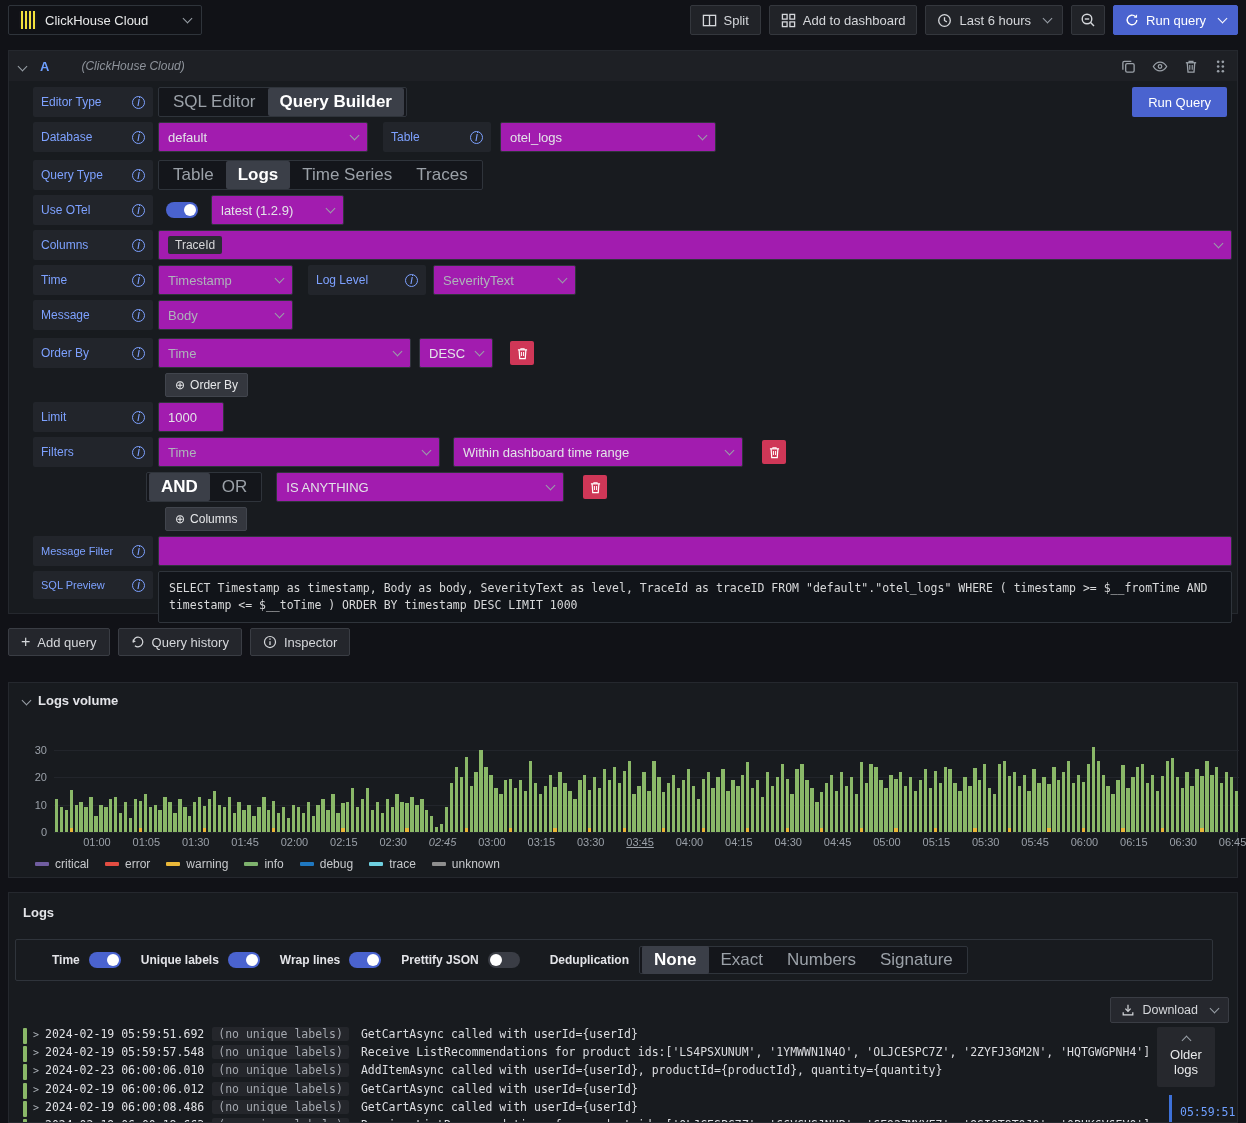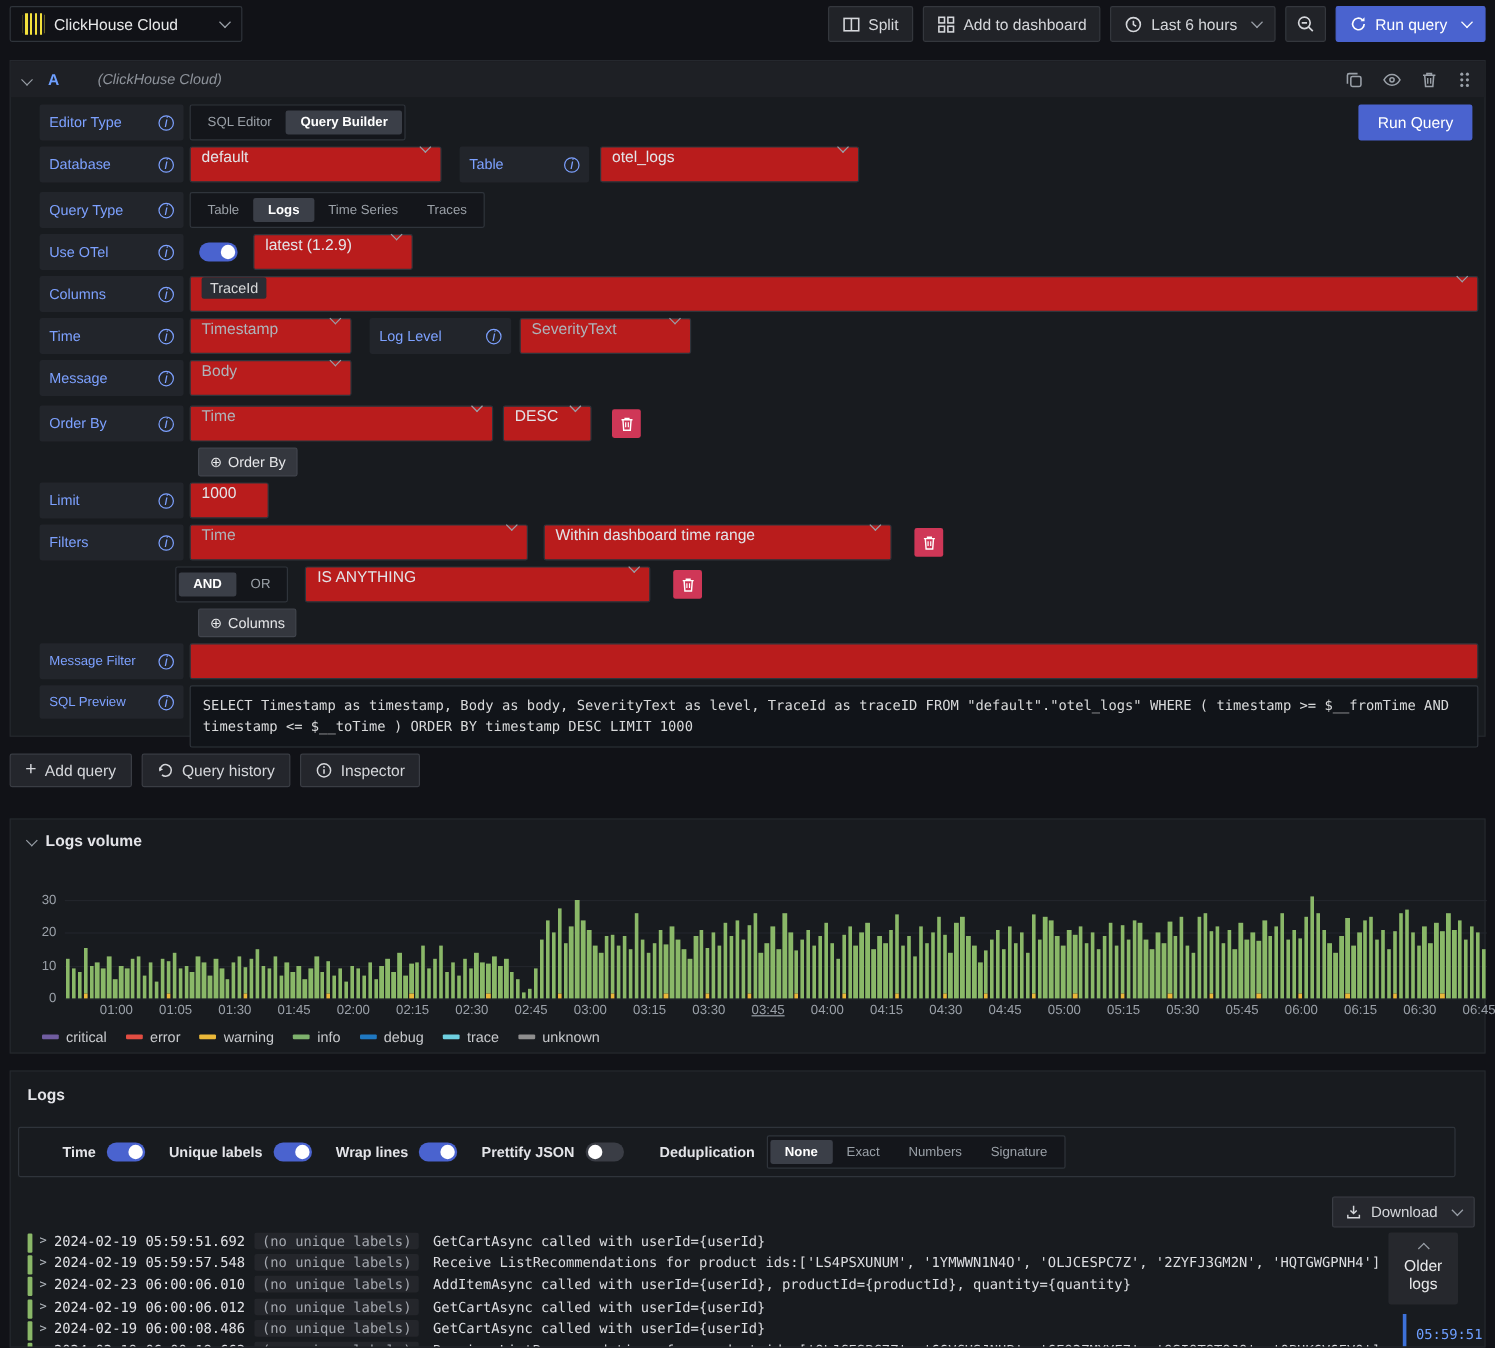--- a/index.html
+++ b/index.html
@@ -24,25 +24,25 @@
   .qref{color:#6e9fff;font-weight:700;font-size:13px}
   .qds{color:#8e939b;font-style:italic;font-size:12px;margin-left:18px}
   .qhead-icons{margin-left:auto;display:flex;align-items:center;gap:16px}
   .qhead-icons svg{cursor:pointer}
   
   .form-area{padding:6px 0 0 24px;position:relative}
   .frow{display:flex;align-items:center;gap:5px;margin-bottom:5px;height:30px}
   .frow.short{height:24px}
   .flabel{width:120px;height:100%;background:#22252b;display:flex;align-items:center;justify-content:space-between;padding:0 8px;border-radius:2px;flex:none}
   .flabel span{color:#7da1ff;font-size:12px;font-weight:500}
-  .field{height:100%;background:#b91c1c;border:1px solid #2f343b;border-radius:2px;display:flex;align-items:flex-start;padding:0 9px;font-size:13px;position:relative}
+  .field{height:100%;background:#a21caf;border:1px solid #2f343b;border-radius:2px;display:flex;align-items:center;padding:0 9px;font-size:13px;position:relative}
   .field .caret{margin-left:auto}
   .val-bright{color:#e3e4e8}.val-dim{color:#aeb4ba}
   .seg-group{height:100%;background:#14161b;border:1px solid #2f343b;border-radius:2px;display:inline-flex;align-items:center;padding:0 2px}
-  .seg{padding:4px 12px;font-size:11px;color:#9ba1a8;border-radius:2px;cursor:pointer;white-space:nowrap}
+  .seg{padding:4px 12px;font-size:17px;color:#9ba1a8;border-radius:2px;cursor:pointer;white-space:nowrap}
   .seg.sel{background:#3b3f48;color:#fff;font-weight:600}
   .switch{width:32px;height:16px;border-radius:9px;position:relative;cursor:pointer;flex:none}
   .switch.on{background:#4a63cf}.switch.off{background:#3a3d45}
   .switch .knob{position:absolute;top:2px;width:12px;height:12px;border-radius:50%;background:#fff}
   .switch.on .knob{right:2px}.switch.off .knob{left:2px}
   .chip{background:#2a2d34;border-radius:2px;padding:2px 7px;font-size:12px;color:#d8d9da}
   .danger-btn{width:24px;height:24px;background:#cf3757;border-radius:2px;display:flex;align-items:center;justify-content:center;cursor:pointer;flex:none}
   .mini-btn{height:24px;background:#34373e;border:1px solid #41454d;border-radius:2px;color:#e6e7e9;font-size:12px;font-weight:500;display:inline-flex;align-items:center;gap:5px;padding:0 9px;cursor:pointer}
   .sql-box{width:1074px;background:#111419;border:1px solid #2f343b;border-radius:2px;padding:8px 10px;font-family:"DejaVu Sans Mono",monospace;font-size:11.5px;line-height:17px;color:#d8d9da;height:52px;overflow:hidden}
   .runq2{position:absolute;right:10px;top:6px;height:30px;background:#4a63cf;color:#fff;border-radius:2px;font-size:13px;font-weight:500;display:flex;align-items:center;padding:0 16px;cursor:pointer}
@@ -1170,21 +1170,21 @@
       </div>
     </div>
   <div class="xticks" id="xticks">
       <span style="left: 3.625%;">01:00</span>
       <span style="left: 7.79167%;">01:05</span>
       <span style="left: 11.9583%;">01:30</span>
       <span style="left: 16.125%;">01:45</span>
       <span style="left: 20.2917%;">02:00</span>
       <span style="left: 24.4583%;">02:15</span>
       <span style="left: 28.625%;">02:30</span>
-      <span style="left: 32.7917%;">02:45</span>
+      <span style="left: 32.7917%; font-style: italic;">02:45</span>
       <span style="left: 36.9583%;">03:00</span>
       <span style="left: 41.125%;">03:15</span>
       <span style="left: 45.2917%;">03:30</span>
       <span style="left: 49.4583%; text-decoration: underline;">03:45</span>
       <span style="left: 53.625%;">04:00</span>
       <span style="left: 57.7917%;">04:15</span>
       <span style="left: 61.9583%;">04:30</span>
       <span style="left: 66.125%;">04:45</span>
       <span style="left: 70.2917%;">05:00</span>
       <span style="left: 74.4583%;">05:15</span>

